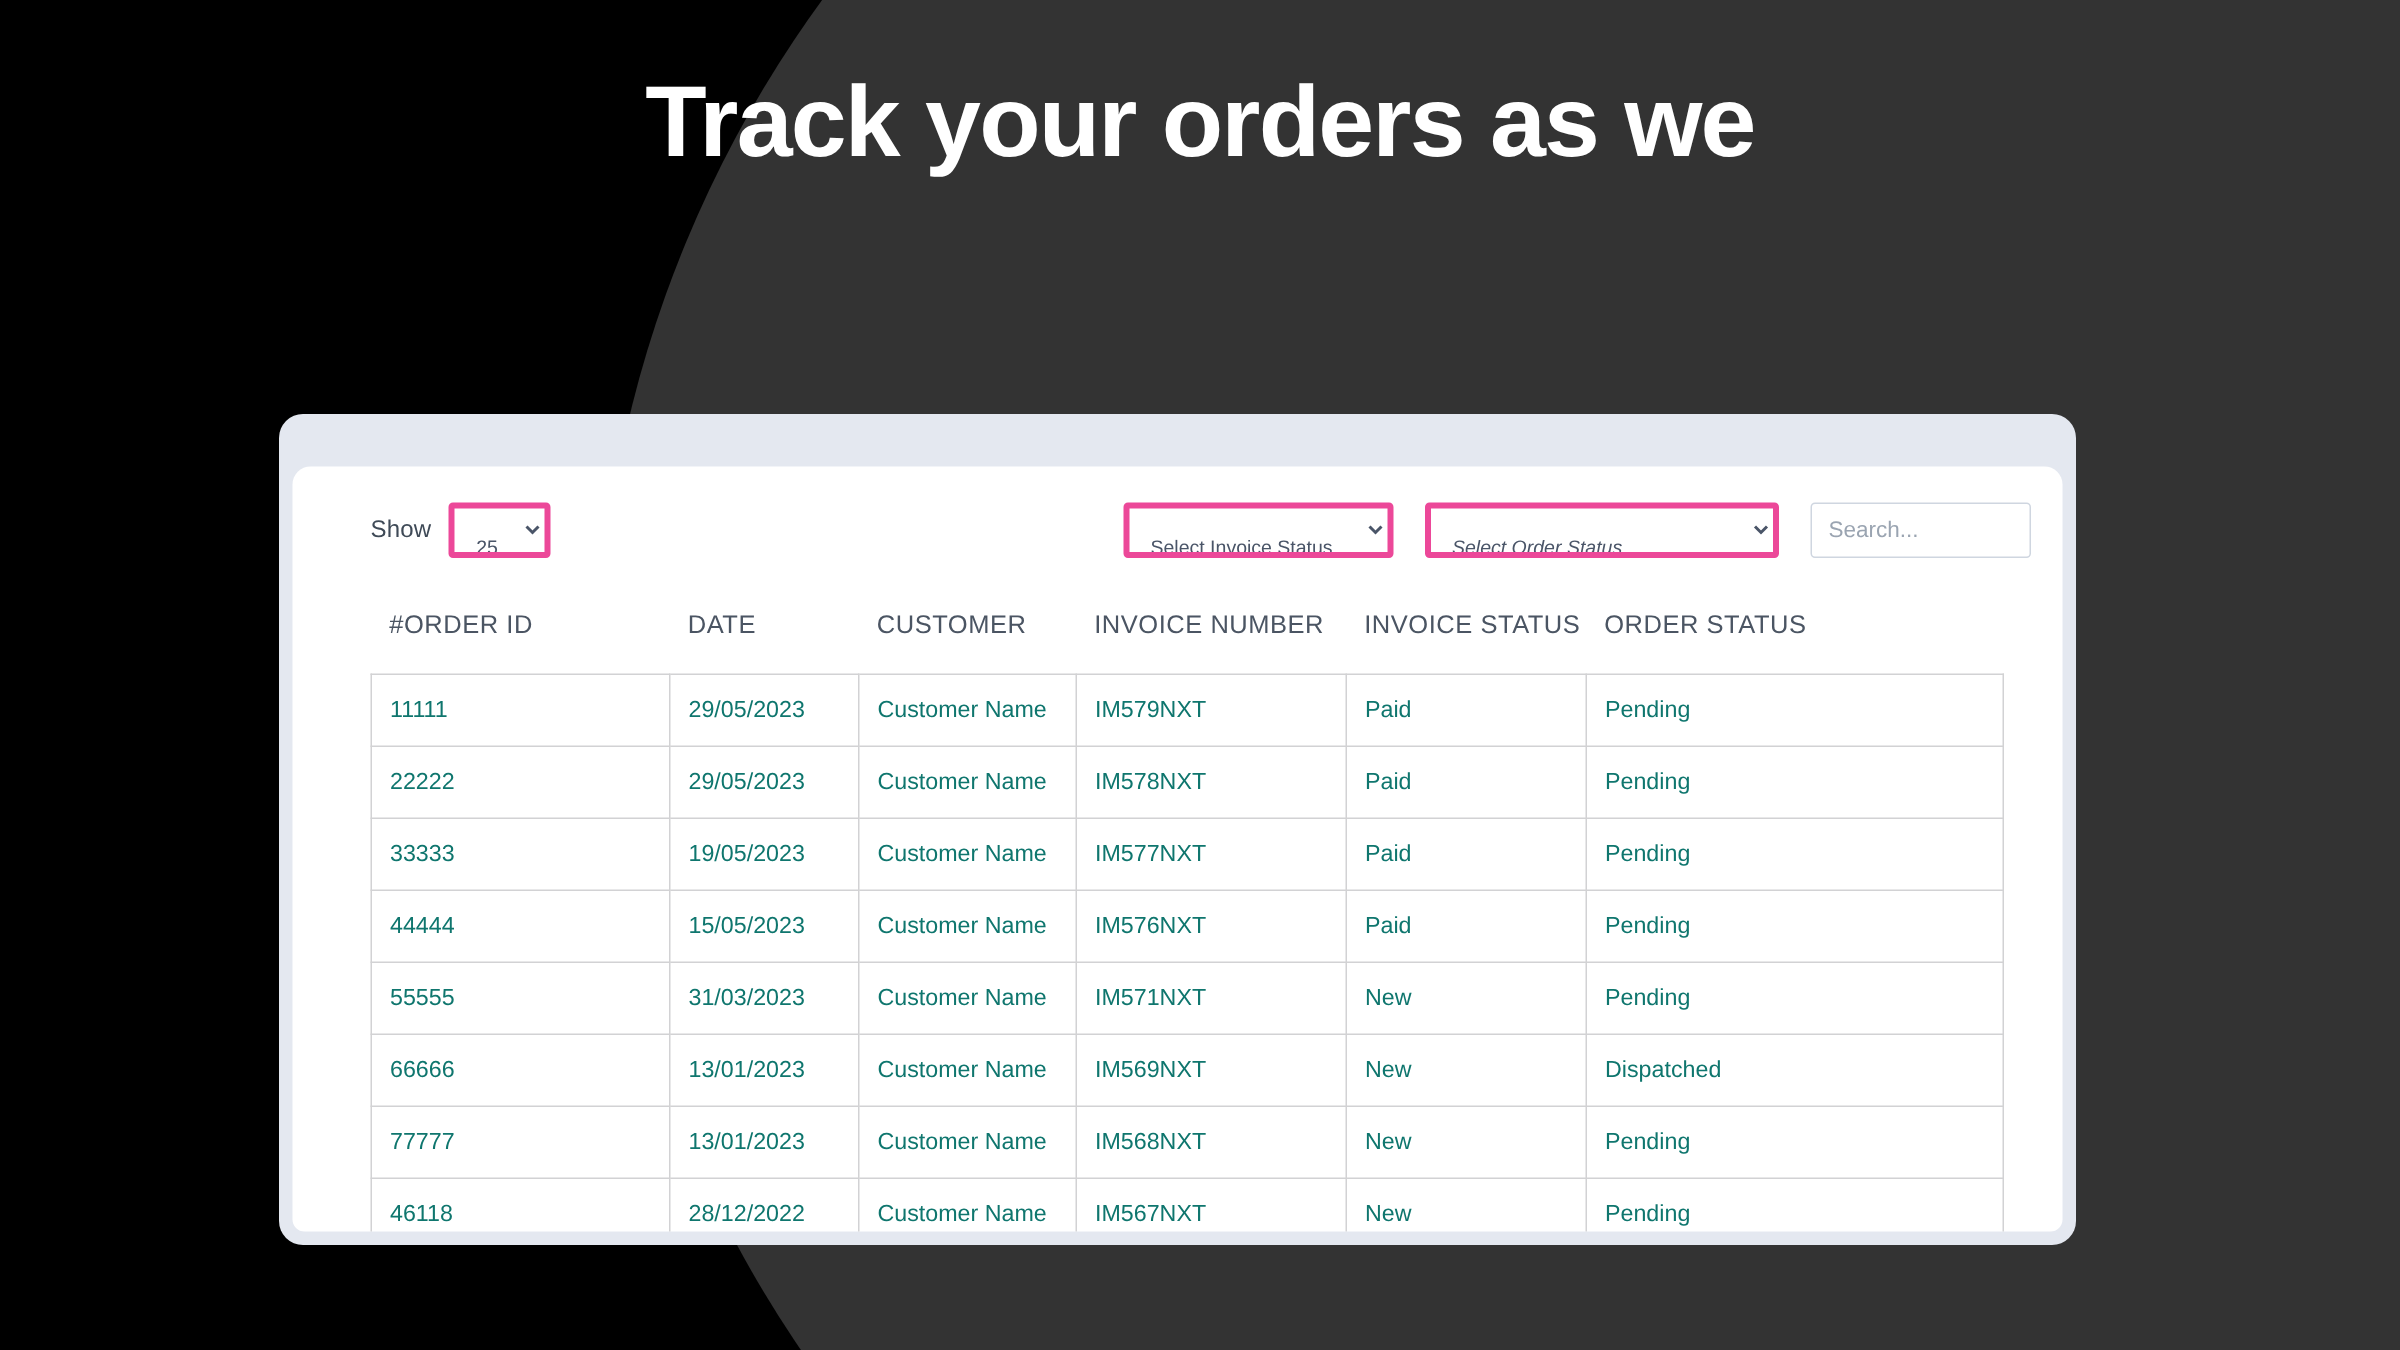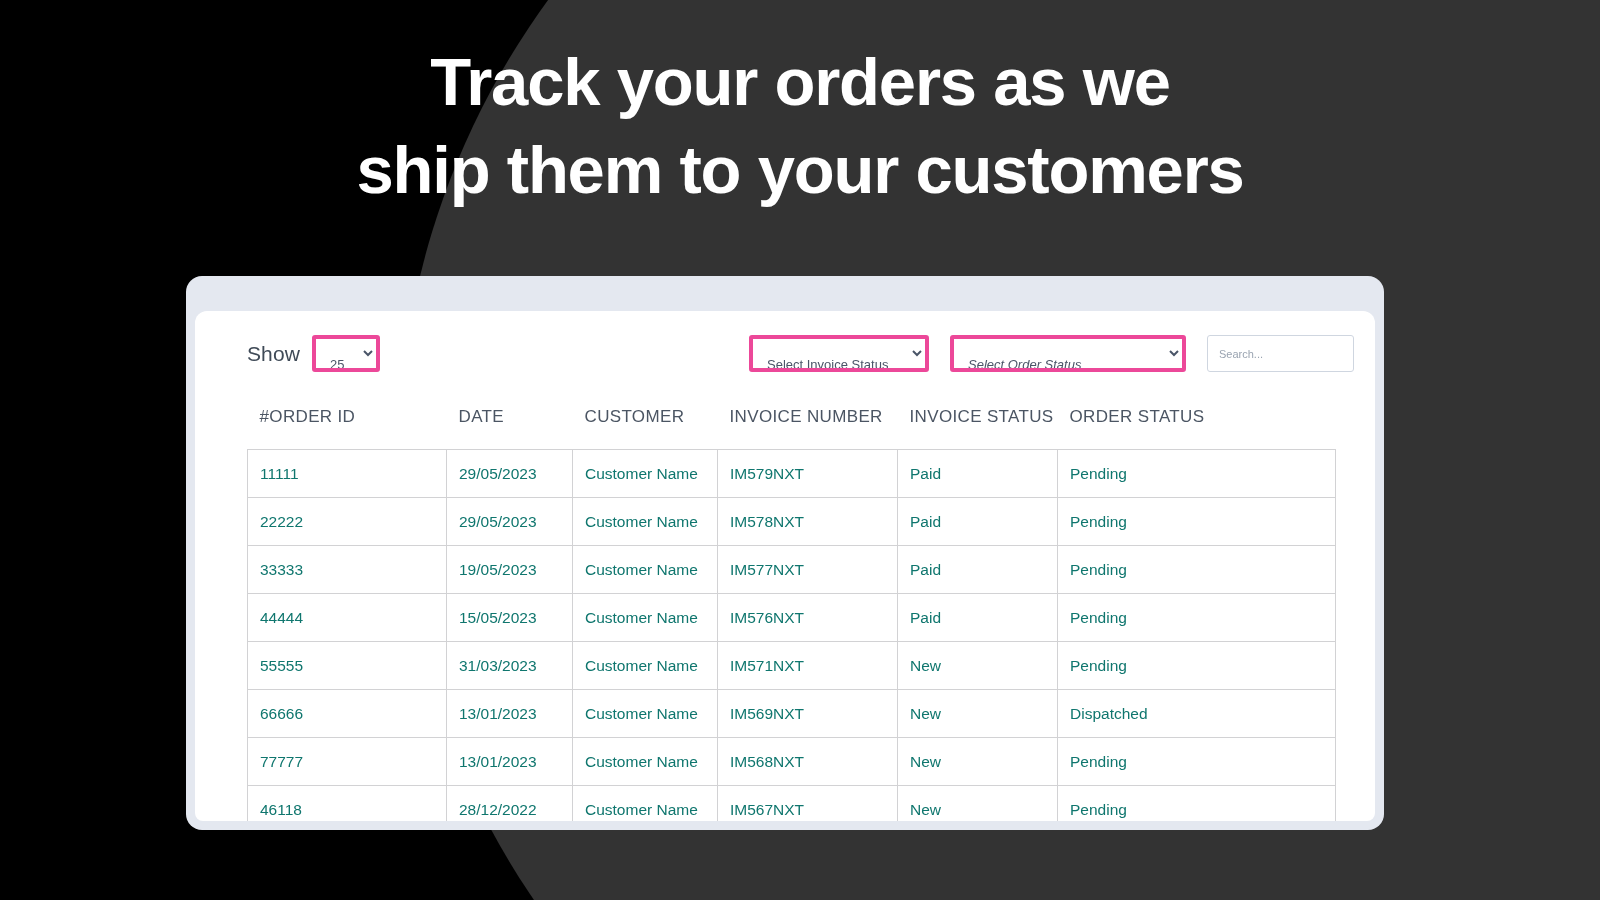--- a/index.html
+++ b/index.html
@@ -82,21 +82,21 @@
 
   .show-group {
     position: absolute;
     left: 52px;
     top: 24px;
     display: flex;
     align-items: center;
     gap: 12px;
   }
   .show-label {
-    font-size: 21px;
+    font-size: 16px;
     color: #3f4a57;
     letter-spacing: 0.1px;
   }
   select.ctl {
     font-family: "Liberation Sans", sans-serif;
     font-size: 13px;
     color: #4a5568;
     background: #ffffff;
     border: 4px solid #ec4899;
     border-radius: 3px;
@@ -112,21 +112,21 @@
   .filters {
     position: absolute;
     left: 554px;
     top: 24px;
     display: flex;
     align-items: center;
     gap: 21px;
   }
   input.search-box {
     font-family: "Liberation Sans", sans-serif;
-    font-size: 11px;
+    font-size: 15px;
     color: #4a5568;
     background: #ffffff;
     border: 1px solid #cfd6e0;
     border-radius: 3px;
     height: 37px;
     width: 147px;
     padding: 0 11px;
     outline: none;
   }
   input.search-box::placeholder { color: #9aa4b1; }
@@ -168,21 +168,20 @@
 </style>
 </head>
 <body>
 
 <div id="stage">
 
   <div id="bg-circle"></div>
 
   <h1 id="headline">
     <span class="hl-line">Track your orders as we</span>
-    <span class="hl-line">ship them to your customers</span>
   </h1>
 
   <div id="window-frame">
     <div id="window-panel">
 
       <div id="toolbar">
 
         <div class="show-group">
           <span class="show-label">Show</span>
           <select class="ctl ctl-show">

